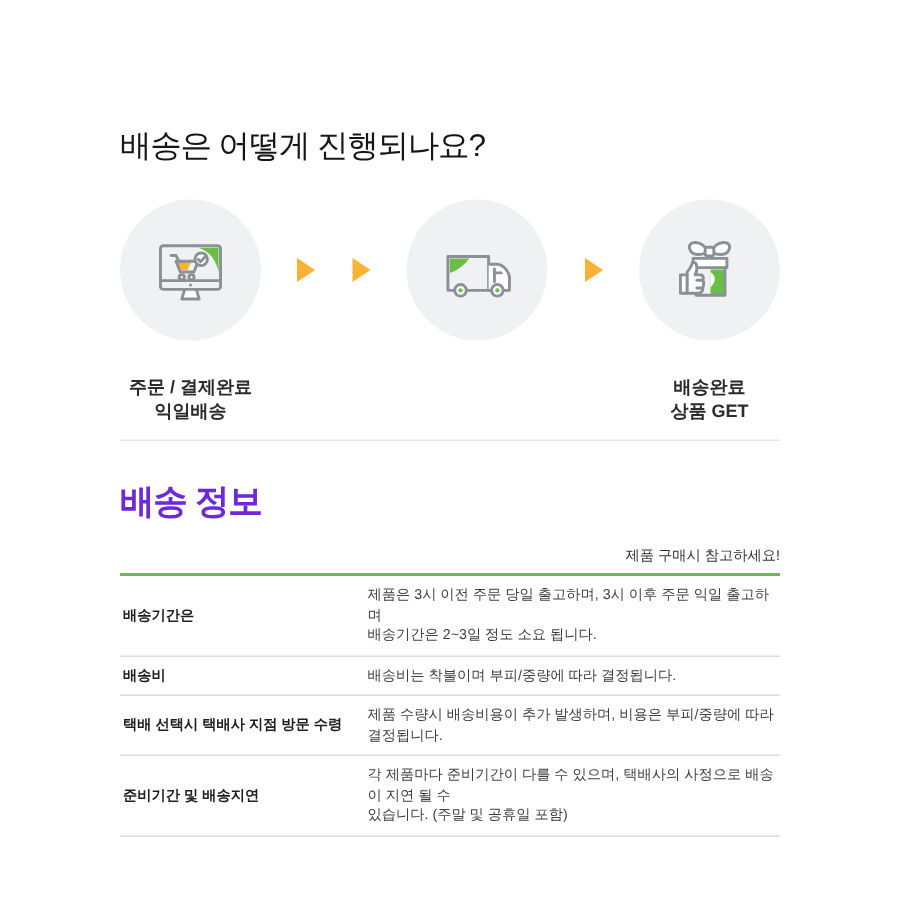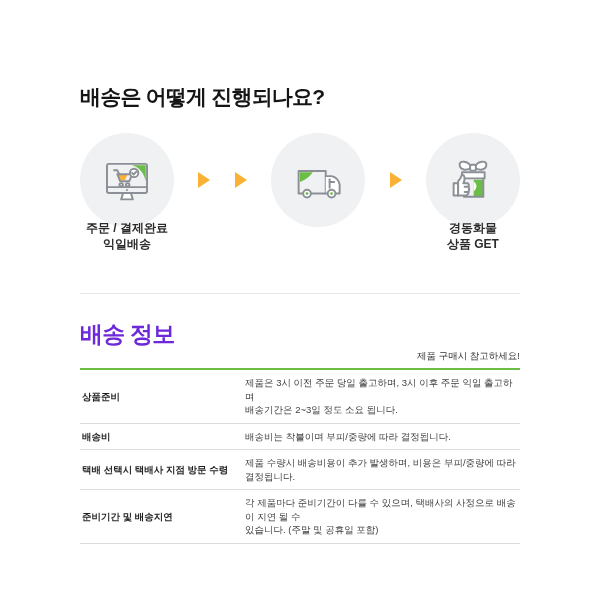--- a/index.html
+++ b/index.html
@@ -3,32 +3,32 @@
 <meta charset="utf-8">
 <style>
   :root{
     --green:#6abd45; --yellow:#f9b234; --outline:#8b9097;
     --circle:#f0f1f3; --border:#dcdcdc; --divider:#e7e7e7;
   }
   *{box-sizing:border-box;margin:0;padding:0}
   html,body{width:600px;height:600px;background:#fff;overflow:hidden;
     font-family:"Liberation Sans","DejaVu Sans",sans-serif;color:#222}
   .content{width:600px;height:600px;padding:0 80px}
-  .process-title{font-size:21px;font-weight:700;letter-spacing:-0.8px;color:#151515;margin-top:83px}
+  .process-title{font-size:21px;font-weight:400;letter-spacing:-0.8px;color:#151515;margin-top:83px}
   .steps{display:flex;justify-content:space-between;align-items:flex-start;margin-top:22px;height:134px}
   .step{width:94px;position:relative}
   .circle{width:94px;height:94px;border-radius:50%;background:var(--circle);
     display:flex;align-items:center;justify-content:center}
-  .step-label{position:absolute;top:87px;left:50%;transform:translateX(-50%);width:150px;
+  .step-label{position:absolute;top:117px;left:50%;transform:translateX(-50%);width:150px;
     text-align:center;font-size:12px;font-weight:700;line-height:16px;color:#2b2b2b;white-space:pre-line}
   .arrow{width:0;height:0;border-left:12px solid var(--yellow);
     border-top:8px solid transparent;border-bottom:8px solid transparent;margin-top:39px}
   .divider{height:1px;background:var(--divider);margin-top:26px}
   .info-title{font-size:23px;font-weight:800;letter-spacing:-0.8px;color:#6d28d9;margin-top:25px}
-  .note{font-size:9.5px;color:#333;text-align:right;}
+  .note{font-size:9.5px;color:#333;text-align:right;margin-top:14px}
   .green-line{height:2px;background:var(--green);margin-top:5px}
   .table{width:100%}
   .row{display:flex;align-items:center;padding:6px 0;border-bottom:1px solid var(--border)}
   .row .lbl{width:165px;flex-shrink:0;font-size:9.5px;font-weight:700;color:#1f1f1f;padding-left:2px;line-height:13.5px}
   .row .val{font-size:9.5px;line-height:13.5px;color:#3f3f3f;white-space:pre-line}
   
   .ln{fill:none;stroke:var(--outline);stroke-width:3;stroke-linecap:round;stroke-linejoin:round}
   .wf{fill:#fff}
   .gf{fill:var(--green);stroke:none}
   .yf{fill:var(--yellow);stroke:none}
@@ -96,35 +96,35 @@
           <rect class="ln wf" x="31" y="36" width="35" height="9.5"></rect>
           <polygon class="gf" points="49,47.5 64,47.5 64,74 49,74"></polygon>
           <path d="M49 50 Q58 56.5 49 66 Z" fill="#ffffff"></path>
           <path class="ln" d="M34 45.5 L34 74 L64 74 L64 45.5"></path>
           <rect class="ln wf" x="18" y="53" width="7" height="19"></rect>
           <path class="ln wf" d="M25 72 L37 72 Q41.5 71 41 66.5 Q43 61 41 58.5 Q42.5 55 40 53 L33 53 Q36 47 34.5 42.5 Q33.5 39.5 30.5 40.5 Q29 46 25 50 Z"></path>
           <path class="ln" d="M41 58.5 L35 58.5"></path>
           <path class="ln" d="M41 66.5 L35 66.5"></path>
         </svg>
       </div>
-      <div class="step-label">경동화물
+      <div class="step-label">배송완료
 상품 GET</div>
     </div>
 
   </div>
 
   <div class="divider"></div>
 
   <h2 class="info-title">배송 정보</h2>
   <div class="note">제품 구매시 참고하세요!</div>
   <div class="green-line"></div>
 
   <div class="table">
     <div class="row">
-      <div class="lbl">상품준비</div>
+      <div class="lbl">배송기간은</div>
       <div class="val">제품은 3시 이전 주문 당일 출고하며, 3시 이후 주문 익일 출고하며
 배송기간은 2~3일 정도 소요 됩니다.</div>
     </div>
     <div class="row">
       <div class="lbl">배송비</div>
       <div class="val">배송비는 착불이며 부피/중량에 따라 결정됩니다.</div>
     </div>
     <div class="row">
       <div class="lbl">택배 선택시 택배사 지점 방문 수령</div>
       <div class="val">제품 수량시 배송비용이 추가 발생하며, 비용은 부피/중량에 따라 결정됩니다.</div>

